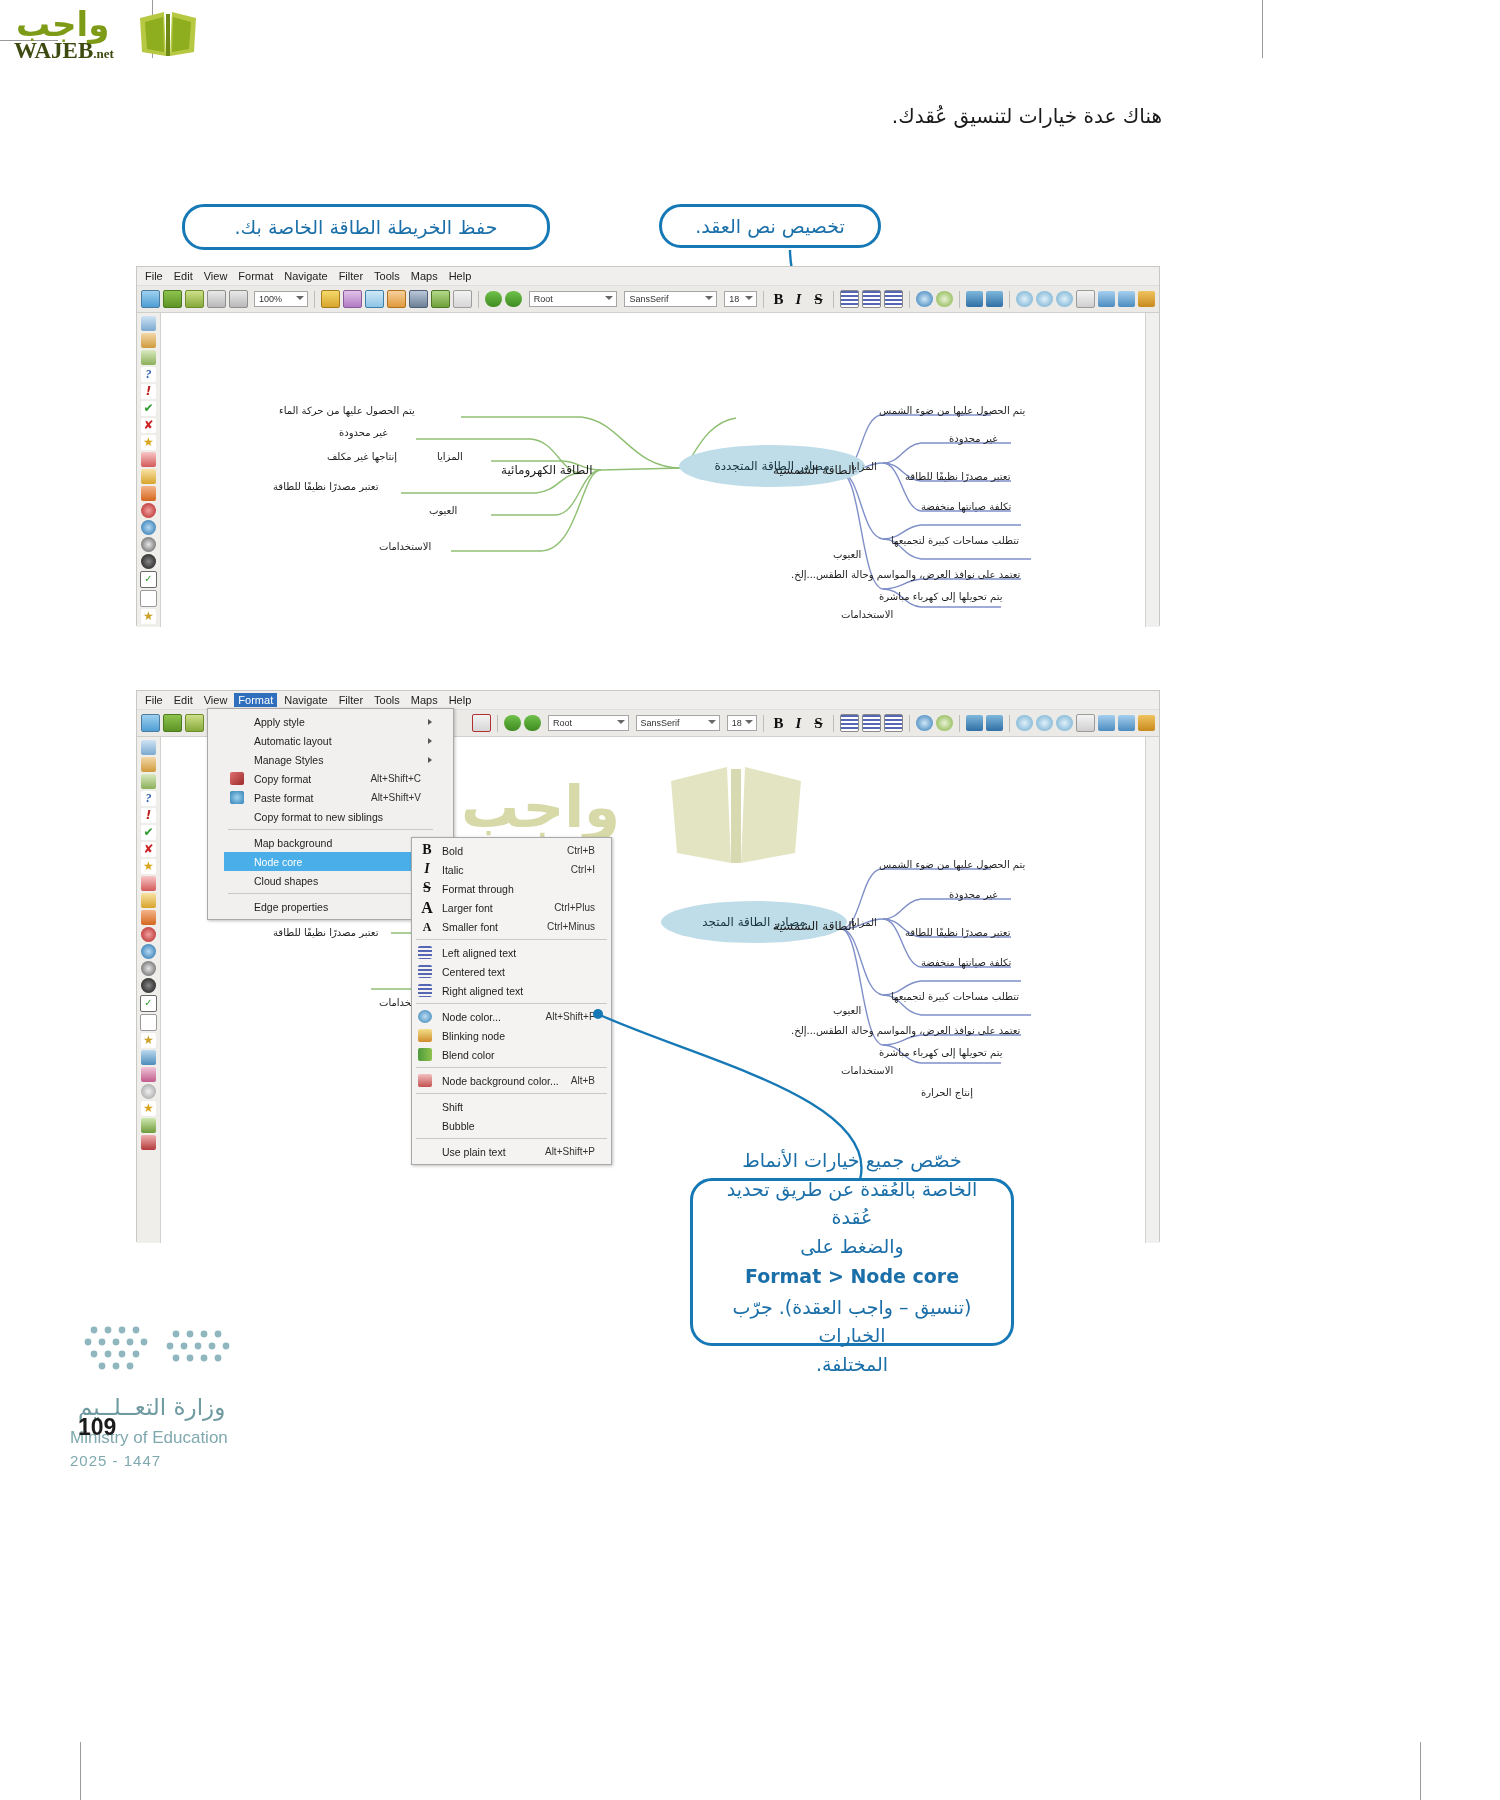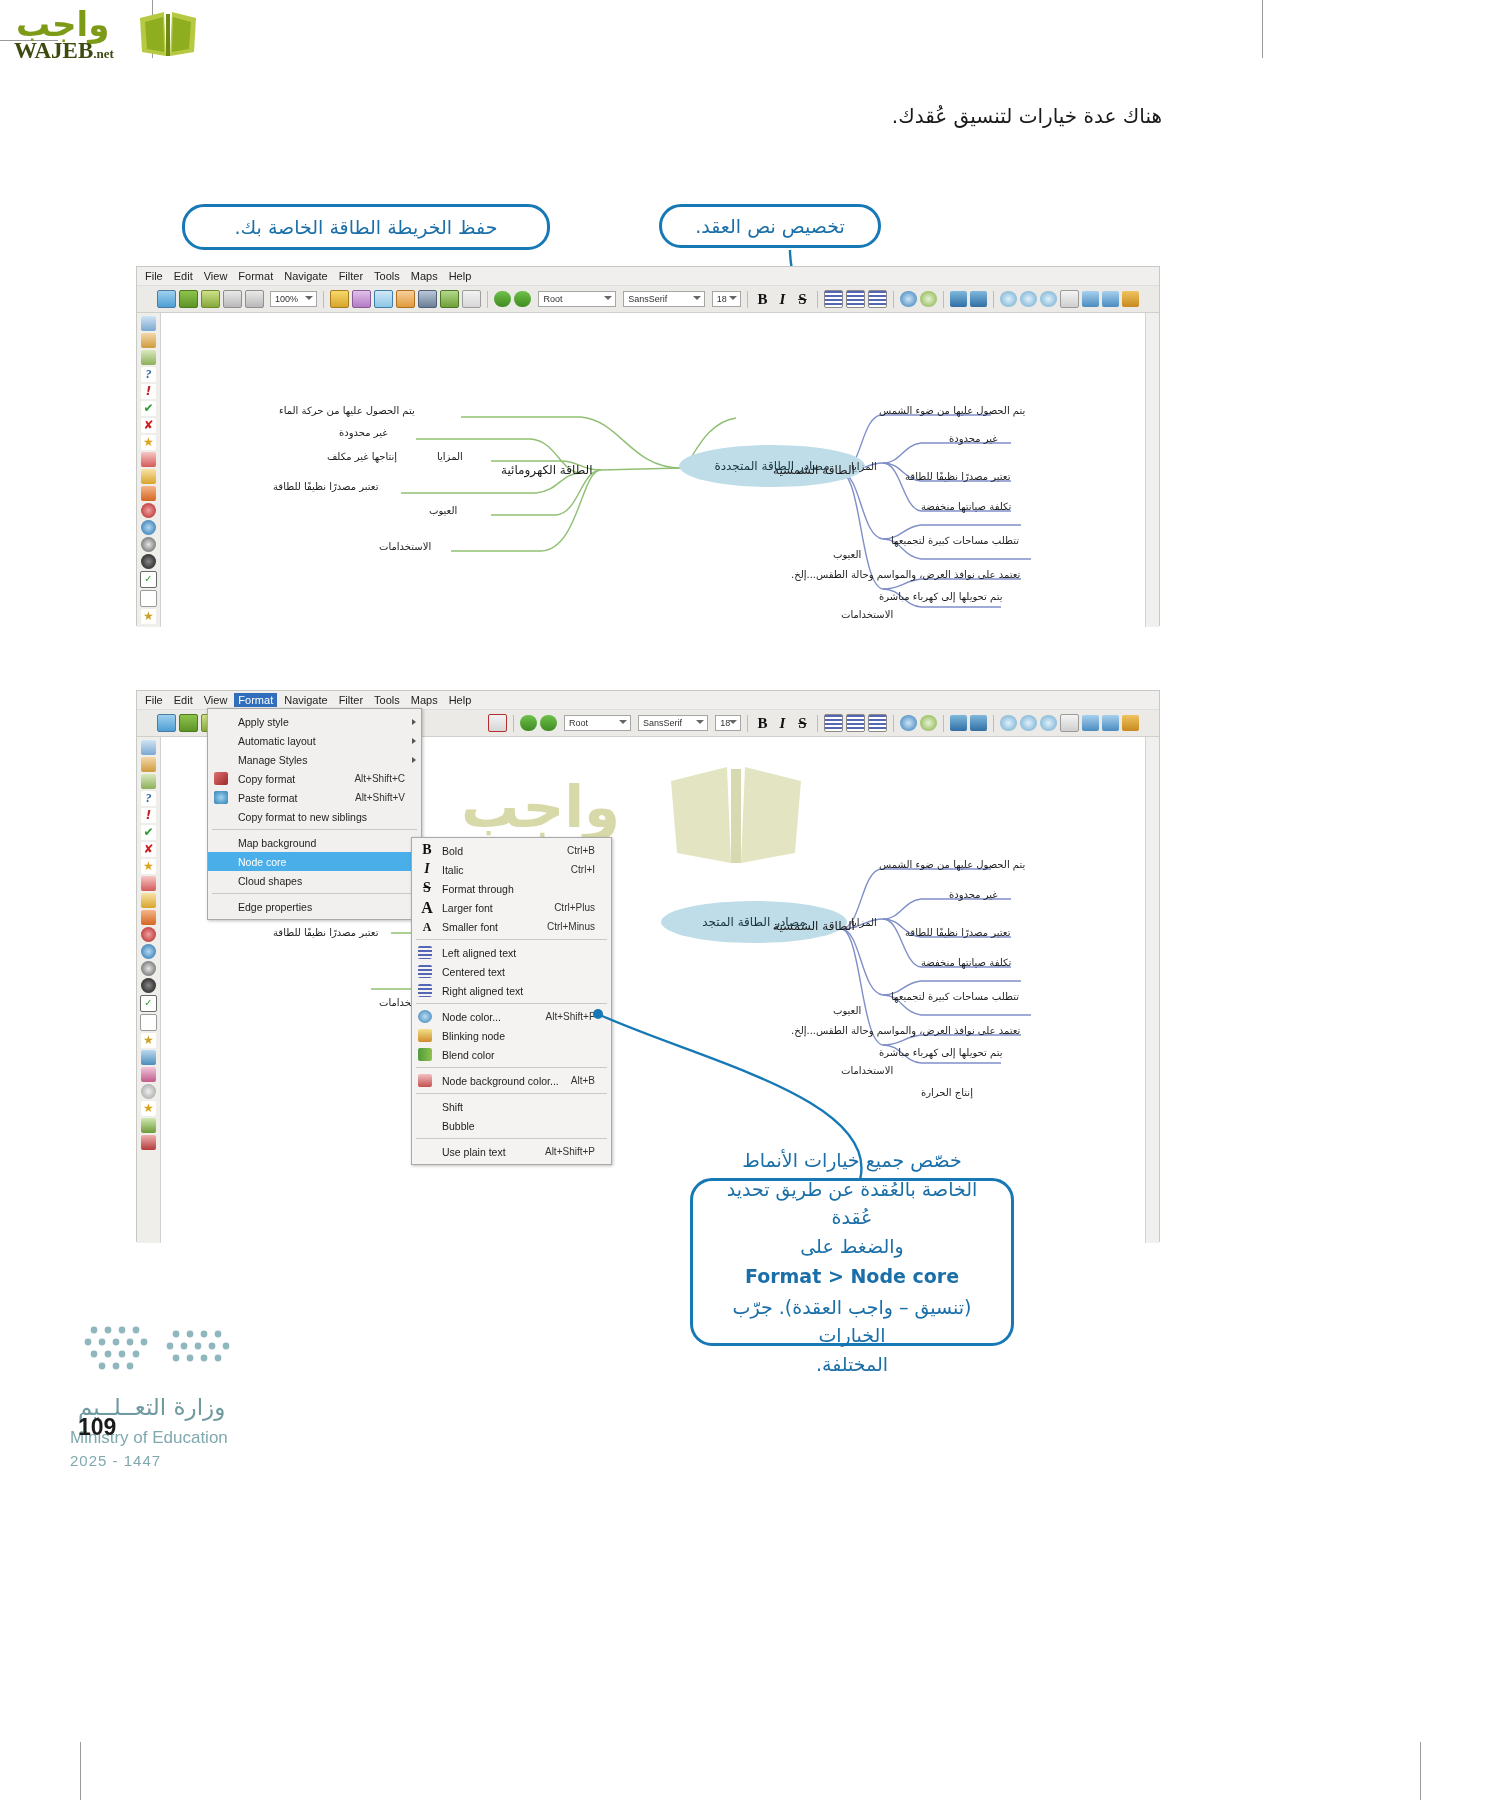--- a/index.html
+++ b/index.html
@@ -39,21 +39,21 @@
   }
   svg.lead{position:absolute;overflow:visible;pointer-events:none;}
 
   
   .appwin{background:#f9a8d4;border:1px solid #c8c8c4;box-sizing:border-box;}
   .menubar{height:18px;background:#f0efed;border-bottom:1px solid #dedede;
            display:flex;align-items:center;padding-left:8px;gap:11px;}
   .menubar span{font-size:11px;color:#222;font-family:"Liberation Sans",sans-serif;white-space:nowrap;}
   .menubar span.active{background:#2f6fbd;color:#fff;padding:1px 4px;margin:0 -4px;}
   .toolbar{height:26px;background:#eceae6;border-bottom:1px solid #cfcfcb;
-           display:flex;align-items:center;gap:3px;padding:0 20px;}
+           display:flex;align-items:center;gap:3px;padding:0 4px;}
   .tb-ico{width:17px;height:16px;border-radius:2px;flex:none;}
   .tb-sep{width:1px;height:17px;background:#bdbdbd;margin:0 3px;flex:none;}
   .combo{height:16px;background:#fff;border:1px solid #a6a6a6;display:flex;align-items:center;
          font-size:9px;color:#303030;padding-left:4px;box-sizing:border-box;position:relative;
          font-family:"Liberation Sans",sans-serif;}
   .combo .car{position:absolute;right:3px;top:4px;border-left:4px solid transparent;
               border-right:4px solid transparent;border-top:4px solid #666;}
   .tb-letter{font-size:15px;font-weight:bold;color:#111;width:17px;text-align:center;flex:none;
              font-family:"Liberation Serif",serif;}
 
@@ -470,21 +470,21 @@
       <div class="mm" style="left:630px;top:288px;">تعتمد على نوافذ العرض، والمواسم وحالة الطقس...إلخ.</div>
       <div class="mm" style="left:718px;top:310px;">يتم تحويلها إلى كهرباء مباشرة</div>
       <div class="mm" style="left:680px;top:328px;">الاستخدامات</div>
       <div class="mm" style="left:760px;top:350px;">إنتاج الحرارة</div>
     </div>
 
     <div style="width:13px;background:#f0f0ee;border-left:1px solid #d2d2ce;"></div>
   </div>
 </div>
 
-<div class="menu" style="left:207px;top:708px;width:213px;padding:3px 0;">
+<div class="menu" style="left:207px;top:708px;width:213px;padding:3px 16px;">
   <div class="mi">
     <span>Apply style</span>
     <span class="arr"></span>
   </div>
   <div class="mi">
     <span>Automatic layout</span>
     <span class="arr"></span>
   </div>
   <div class="mi">
     <span>Manage Styles</span>

